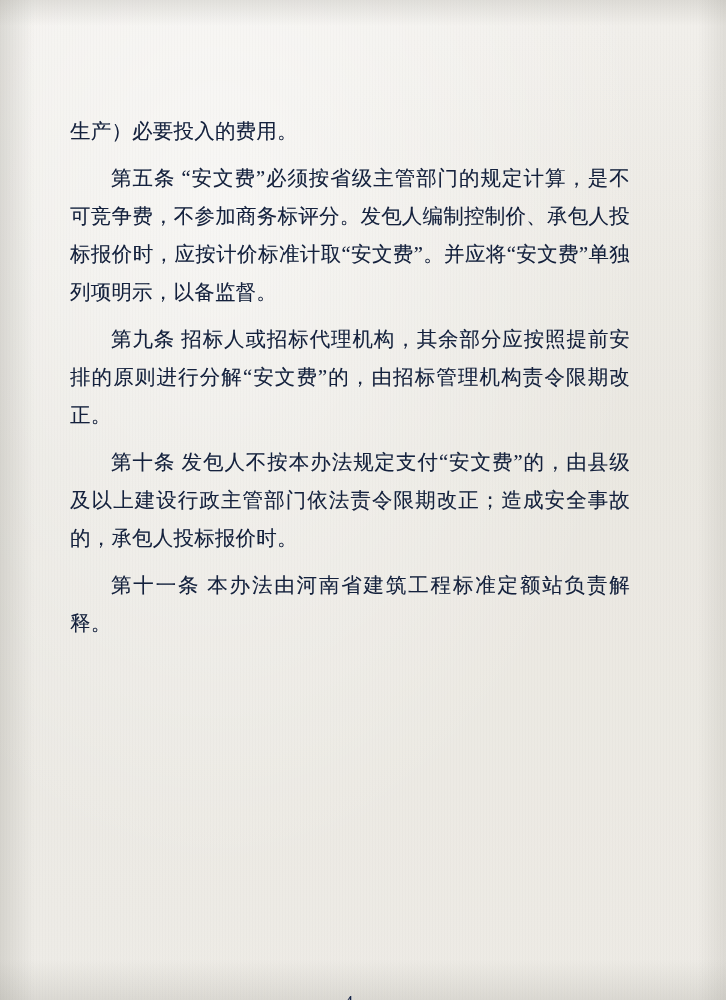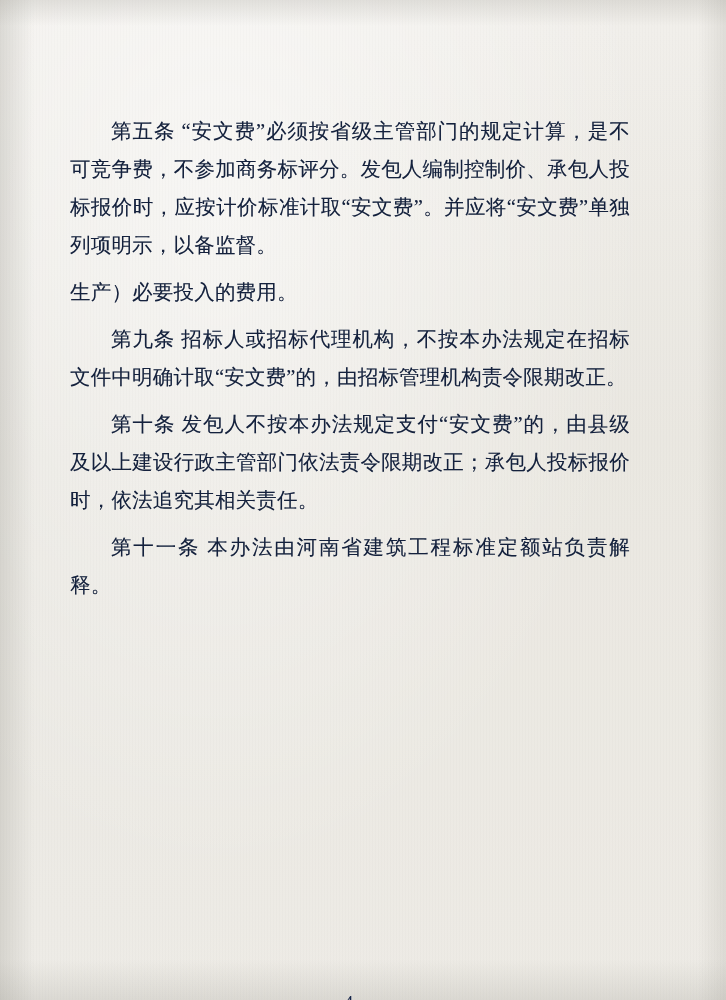--- a/index.html
+++ b/index.html
@@ -96,21 +96,21 @@
 </head>
 <body>
 
 <div class="page">
   <div class="edge-top"></div>
   <div class="edge-left"></div>
   <div class="edge-right"></div>
   <div class="edge-bottom"></div>
 
   <div class="content">
+    <p class="para noindent">生产）必要投入的费用。</p>
     <p class="para indent">第五条 “安文费”必须按省级主管部门的规定计算，是不可竞争费，不参加商务标评分。发包人编制控制价、承包人投标报价时，应按计价标准计取“安文费”。并应将“安文费”单独列项明示，以备监督。</p>
-    <p class="para noindent">生产）必要投入的费用。</p>
-    <p class="para indent">第九条 招标人或招标代理机构，不按本办法规定在招标文件中明确计取“安文费”的，由招标管理机构责令限期改正。</p>
-    <p class="para indent">第十条 发包人不按本办法规定支付“安文费”的，由县级及以上建设行政主管部门依法责令限期改正；承包人投标报价时，依法追究其相关责任。</p>
+    <p class="para indent">第九条 招标人或招标代理机构，其余部分应按照提前安排的原则进行分解“安文费”的，由招标管理机构责令限期改正。</p>
+    <p class="para indent">第十条 发包人不按本办法规定支付“安文费”的，由县级及以上建设行政主管部门依法责令限期改正；造成安全事故的，承包人投标报价时。</p>
     <p class="para indent">第十一条 本办法由河南省建筑工程标准定额站负责解释。</p>
 
     <div class="pagenum">— 4 —</div>
   </div>
 </div>
 
 </body></html>

